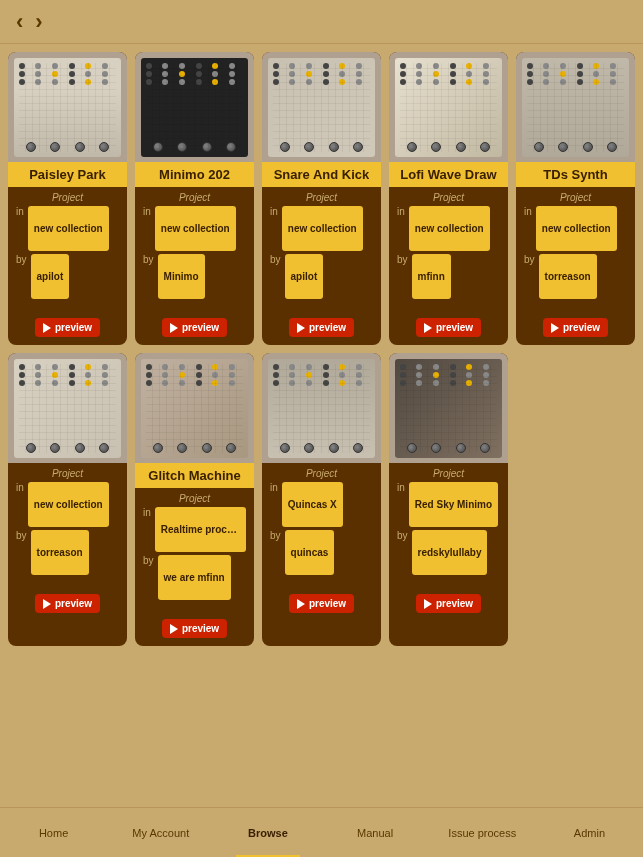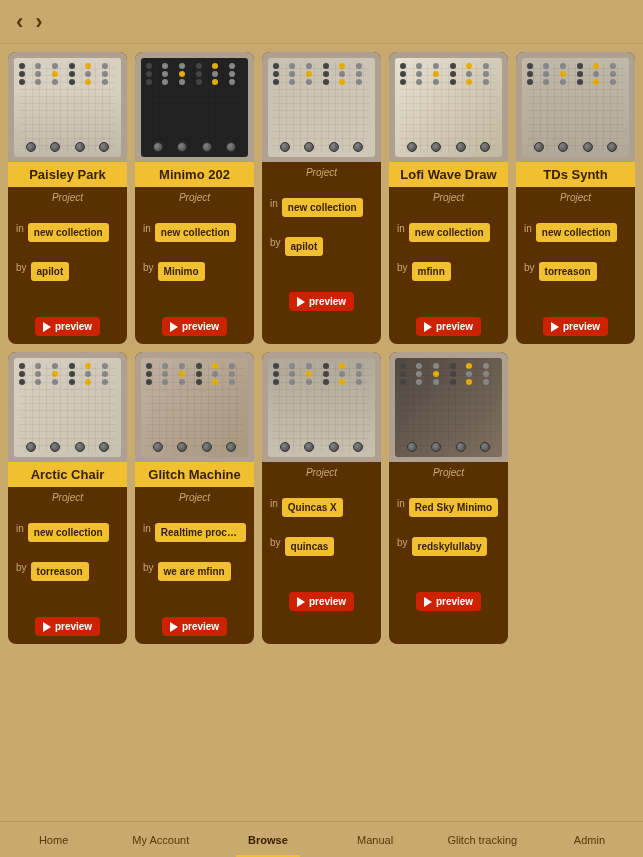--- a/index.html
+++ b/index.html
@@ -122,21 +122,21 @@
       font-size: 13px;
       font-weight: 700;
       color: #3a2000;
       text-align: center;
     }
 
     .card-body {
       padding: 5px 8px 8px;
       display: flex;
       flex-direction: column;
-      gap: 20px;
+      gap: 3px;
       flex: 1;
     }
 
     .card-meta-label {
       font-size: 10px;
       color: #c8a96e;
       font-style: italic;
       text-align: center;
     }
 
@@ -150,21 +150,21 @@
     .card-meta-prefix {
       font-size: 10px;
       color: #c8a96e;
     }
 
     .tag {
       background: #f0c030;
       color: #3a2000;
       font-size: 10px;
       font-weight: 600;
-      padding: 4px 6px;
+      padding: 17px 6px;
       border-radius: 3px;
       white-space: nowrap;
       overflow: hidden;
       text-overflow: ellipsis;
       max-width: 110px;
     }
 
     .preview-btn {
       background: #cc2200;
       color: #fff;
@@ -187,21 +187,21 @@
       border-bottom: 5px solid transparent;
       border-left: 8px solid #fff;
       display: inline-block;
     }
 
     
     .bottom-nav {
       background: #c8a96e;
       border-top: 1px solid #b8955a;
       display: flex;
-      height: 36px;
+      height: 50px;
     }
     .nav-item {
       flex: 1;
       display: flex;
       flex-direction: column;
       align-items: center;
       justify-content: center;
       font-size: 11px;
       color: #5a3800;
       cursor: pointer;
@@ -405,20 +405,23 @@
               <div class="dot "></div>
         </div>
         <div class="knob-row">
           <div class="knob"></div>
           <div class="knob"></div>
           <div class="knob"></div>
           <div class="knob"></div>
         </div>
       </div>
     </div>
+    <div class="card-title-bar">
+      <div class="card-title">Snare And Kick</div>
+    </div>
     <div class="card-body">
       <div class="card-meta-label">Project</div>
       <div class="card-meta-row">
         <span class="card-meta-prefix">in</span>
         <span class="tag">new collection</span>
       </div>
       <div class="card-meta-row">
         <span class="card-meta-prefix">by</span>
         <span class="tag">apilot</span>
       </div>
@@ -551,23 +554,20 @@
               <div class="dot yellow"></div>
               <div class="dot "></div>
         </div>
         <div class="knob-row">
           <div class="knob"></div>
           <div class="knob"></div>
           <div class="knob"></div>
           <div class="knob"></div>
         </div>
       </div>
-    </div>
-    <div class="card-title-bar">
-      <div class="card-title">Arctic Chair</div>
     </div>
     <div class="card-body">
       <div class="card-meta-label">Project</div>
       <div class="card-meta-row">
         <span class="card-meta-prefix">in</span>
         <span class="tag">new collection</span>
       </div>
       <div class="card-meta-row">
         <span class="card-meta-prefix">by</span>
         <span class="tag">torreason</span>
@@ -723,15 +723,15 @@
     </div>
   </div>
     </div>
 </div>
 
 <nav class="bottom-nav" id="bottom-nav">
 <button class="nav-item">Home</button>
     <button class="nav-item">My Account</button>
     <button class="nav-item active">Browse</button>
     <button class="nav-item">Manual</button>
-    <button class="nav-item">Glitch tracking</button>
+    <button class="nav-item">Issue process</button>
     <button class="nav-item">Admin</button>
   </nav>
 
 </body></html>

